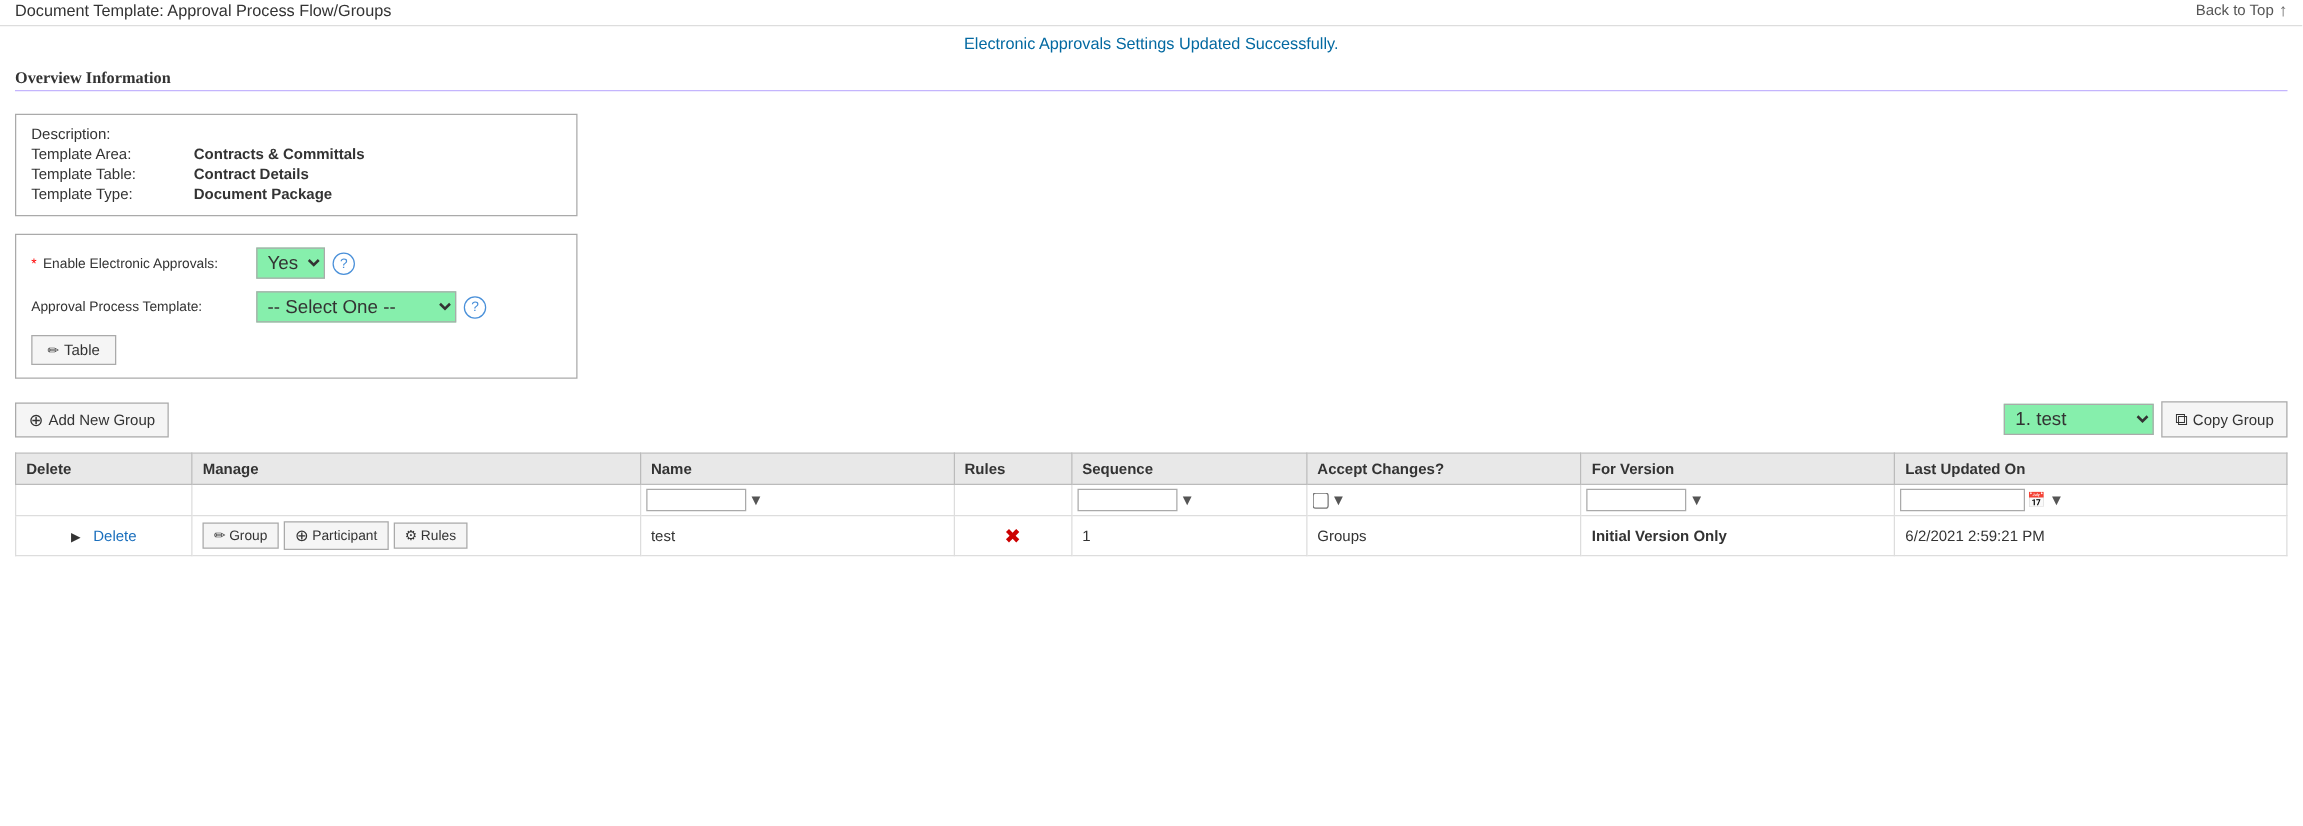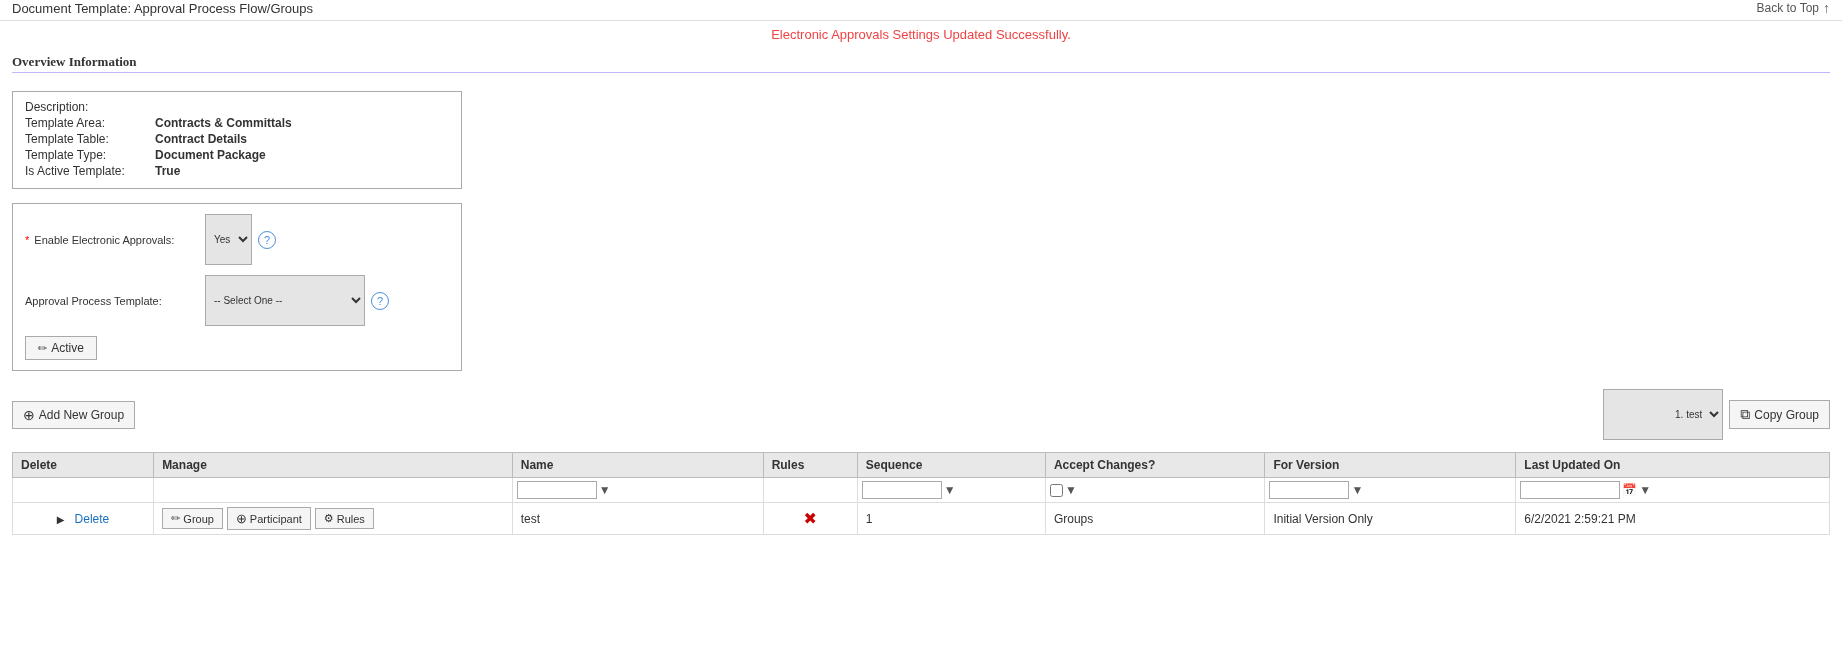--- a/index.html
+++ b/index.html
@@ -11,21 +11,21 @@
       align-items: center;
       padding: 0 12px 4px 12px;
       border-bottom: 1px solid #ddd;
     }
     .page-title { font-size: 13px; color: #333; }
     .back-to-top { font-size: 12px; color: #555; cursor: pointer; display: flex; align-items: center; gap: 4px; }
     .back-to-top-arrow { color: #666; font-size: 14px; }
 
     .success-message {
       text-align: center;
-      color: #ef4444;
+      color: #0369a1;
       font-size: 13px;
       padding: 6px 0 4px 0;
     }
 
     .main-content { padding: 8px 12px; }
 
     .section-title {
       font-size: 13px;
       font-weight: bold;
       margin-bottom: 18px;
@@ -69,23 +69,23 @@
     }
     .approvals-label {
       width: 180px;
       font-size: 11px;
       color: #333;
     }
     .required-star { color: red; margin-right: 2px; }
     .approvals-control { display: flex; align-items: center; gap: 6px; }
     select {
       border: 1px solid #aaa;
-      background: #e5e5e5;
-      font-size: 10px;
-      padding: 18px 4px;
+      background: #86efac;
+      font-size: 15px;
+      padding: 2px 4px;
       cursor: pointer;
       color: #333;
     }
     .help-icon {
       display: inline-flex;
       align-items: center;
       justify-content: center;
       width: 18px;
       height: 18px;
       border: 1px solid #4a90d9;
@@ -126,21 +126,20 @@
       color: #333;
     }
 
     .copy-group-area {
       display: flex;
       align-items: center;
       gap: 6px;
     }
     .copy-group-select {
       width: 120px;
-      text-align: right;
     }
     .copy-group-btn {
       display: flex;
       align-items: center;
       gap: 4px;
       padding: 5px 10px;
       border: 1px solid #aaa;
       background: #f5f5f5;
       font-size: 12px;
       cursor: pointer;
@@ -225,21 +224,21 @@
       color: #cc0000;
       font-size: 16px;
     }
 
     .col-delete { width: 90px; text-align: center; }
     .col-manage { width: 210px; }
     .col-name { width: 160px; }
     .col-rules { width: 60px; text-align: center; }
     .col-sequence { width: 120px; }
     .col-accept { width: 140px; }
-    .col-version { width: 160px; }
+    .col-version { width: 160px; font-weight: bold; }
     .col-lastupdated { width: 200px; }
 
     .pencil-icon { font-size: 11px; }
     .plus-icon { font-size: 13px; }
     .gear-icon { font-size: 11px; }
     .update-pencil { font-size: 11px; }
   </style>
 </head>
 <body>
 
@@ -265,24 +264,20 @@
       <span class="overview-label">Template Area:</span>
       <span class="overview-value">Contracts &amp; Committals</span>
     </div>
     <div class="overview-row">
       <span class="overview-label">Template Table:</span>
       <span class="overview-value">Contract Details</span>
     </div>
     <div class="overview-row">
       <span class="overview-label">Template Type:</span>
       <span class="overview-value">Document Package</span>
-    </div>
-    <div class="overview-row">
-      <span class="overview-label">Is Active Template:</span>
-      <span class="overview-value">True</span>
     </div>
   </div>
 
   <div class="approvals-box">
     <div class="approvals-row">
       <div class="approvals-label">
         <span class="required-star">*</span>
         <span>Enable Electronic Approvals:</span>
       </div>
       <div class="approvals-control">
@@ -298,21 +293,21 @@
       <div class="approvals-control">
         <select style="width:160px;">
           <option>-- Select One --</option>
         </select>
         <span class="help-icon">?</span>
       </div>
     </div>
     <div>
       <button class="update-btn">
         <span class="update-pencil">✏</span>
-        <span>Active</span>
+        <span>Table</span>
       </button>
     </div>
   </div>
 
   <div class="action-bar">
     <button class="add-new-group-btn">
       <span style="font-size:14px;">⊕</span>
       <span>Add New Group</span>
     </button>
     <div class="copy-group-area">

